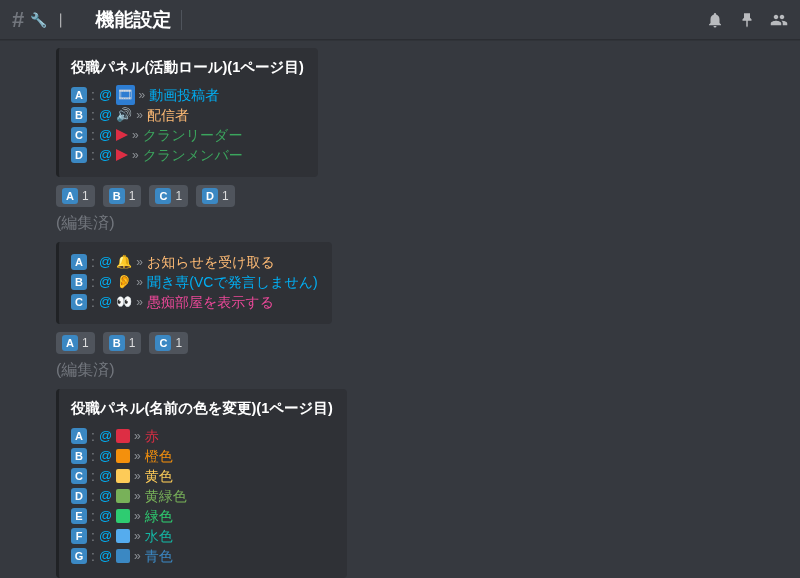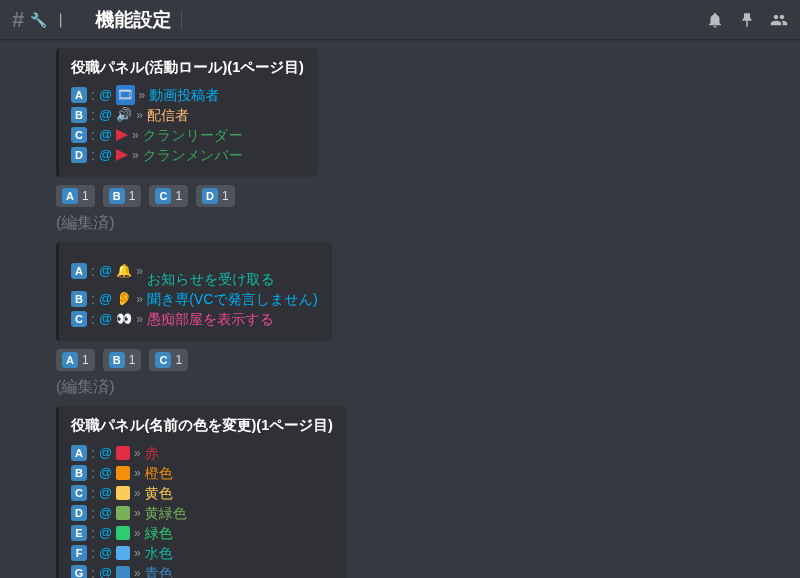--- a/index.html
+++ b/index.html
@@ -144,21 +144,21 @@
         <span class="count">1</span>
       </div>
     </div>
     <div class="edited">(編集済)</div>
     <div><div class="embed"><div class="opt-row">
           <span class="badge">A</span>
           <span class="sep-colon">:</span>
           <span class="at">@</span>
           <span style="font-size: 13px;">🔔</span>
           <span class="arrows"> » </span>
-          <span class="role-link" style="color: #14b8a6; margin-top: 17px;">お知らせを受け取る</span>
+          <span class="role-link" style="color: #fdba74;">お知らせを受け取る</span>
         </div><div class="opt-row">
           <span class="badge">B</span>
           <span class="sep-colon">:</span>
           <span class="at">@</span>
           <span style="font-size: 13px;">👂</span>
           <span class="arrows"> » </span>
           <span class="role-link" style="color: rgb(0, 175, 244);">聞き専(VCで発言しません)</span>
         </div><div class="opt-row">
           <span class="badge">C</span>
           <span class="sep-colon">:</span>

